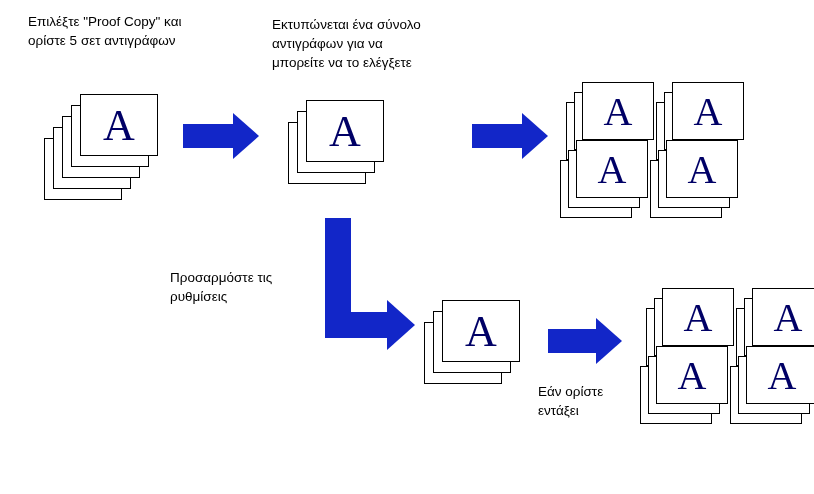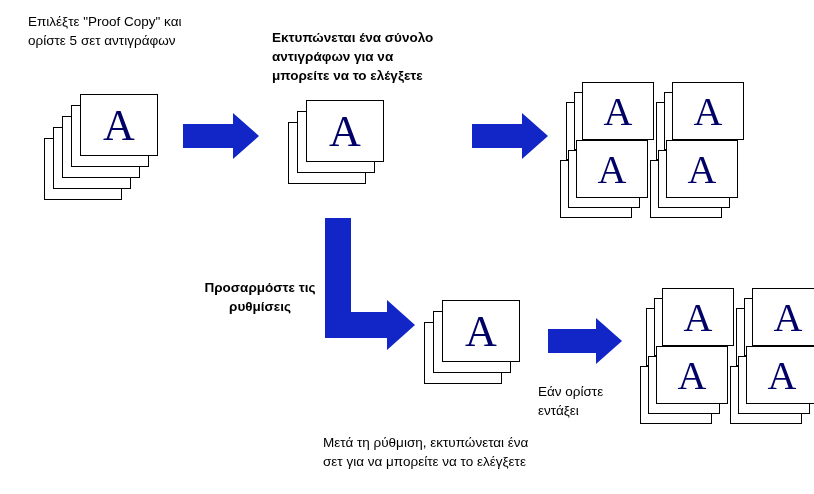--- a/index.html
+++ b/index.html
@@ -96,21 +96,21 @@
     <div class="sheet" style="left:36px; top:2px;  width:78px; height:62px;">
       <span class="glyph" style="font-size:44px;">A</span>
     </div>
   </div>
 
   <div class="arrow-right" style="left:183px; top:113px; width:76px; height:46px;">
     <div class="shaft" style="left:0; top:11px; width:50px; height:24px;"></div>
     <div class="head" style="left:50px; top:0px;"></div>
   </div>
 
-  <div class="caption" style="left:272px; top:28px; width:210px;font-weight:bold;">Εκτυπώνεται ένα σύνολο
+  <div class="caption" style="left:272px; top:15px; width:210px;">Εκτυπώνεται ένα σύνολο
 αντιγράφων για να
 μπορείτε να το ελέγξετε</div>
 
   <div class="stack" style="left:288px; top:92px; width:130px; height:110px;">
     <div class="sheet" style="left:0px;  top:30px; width:78px; height:62px;"></div>
     <div class="sheet" style="left:9px;  top:19px; width:78px; height:62px;"></div>
     <div class="sheet" style="left:18px; top:8px;  width:78px; height:62px;">
       <span class="glyph" style="font-size:44px;">A</span>
     </div>
   </div>
@@ -141,39 +141,37 @@
       <span class="glyph" style="font-size:40px;">A</span>
     </div>
 
     <div class="sheet" style="left:90px;  top:100px; width:72px; height:58px;"></div>
     <div class="sheet" style="left:98px;  top:90px;  width:72px; height:58px;"></div>
     <div class="sheet" style="left:106px; top:80px;  width:72px; height:58px;">
       <span class="glyph" style="font-size:40px;">A</span>
     </div>
   </div>
 
-  <div class="caption" style="left:170px; top:278px; width:180px; text-align:center;font-weight:bold;">Προσαρμόστε τις
+  <div class="caption" style="left:170px; top:268px; width:180px; text-align:left;">Προσαρμόστε τις
 ρυθμίσεις</div>
 
   <div class="arrow-bent" style="left:325px; top:218px; width:120px; height:145px;">
     <div class="vert" style="left:0px; top:0px; width:26px; height:120px;"></div>
     <div class="horz" style="left:0px; top:94px; width:62px; height:26px;"></div>
     <div class="head" style="left:62px; top:82px;"></div>
   </div>
 
   <div class="stack" style="left:424px; top:292px; width:130px; height:110px;">
     <div class="sheet" style="left:0px;  top:30px; width:78px; height:62px;"></div>
     <div class="sheet" style="left:9px;  top:19px; width:78px; height:62px;"></div>
     <div class="sheet" style="left:18px; top:8px;  width:78px; height:62px;">
       <span class="glyph" style="font-size:44px;">A</span>
     </div>
   </div>
 
-  <div class="caption" style="left:323px; top:433px; width:270px;">Μετά τη ρύθμιση, εκτυπώνεται ένα
-σετ για να μπορείτε να το ελέγξετε</div>
 
   <div class="arrow-right" style="left:548px; top:318px; width:76px; height:46px;">
     <div class="shaft" style="left:0; top:11px; width:48px; height:24px;"></div>
     <div class="head" style="left:48px; top:0px;"></div>
   </div>
 
   <div class="caption" style="left:538px; top:382px; width:120px;">Εάν ορίστε
 εντάξει</div>
 
   <div class="stack" style="left:640px; top:266px; width:240px; height:160px;">

